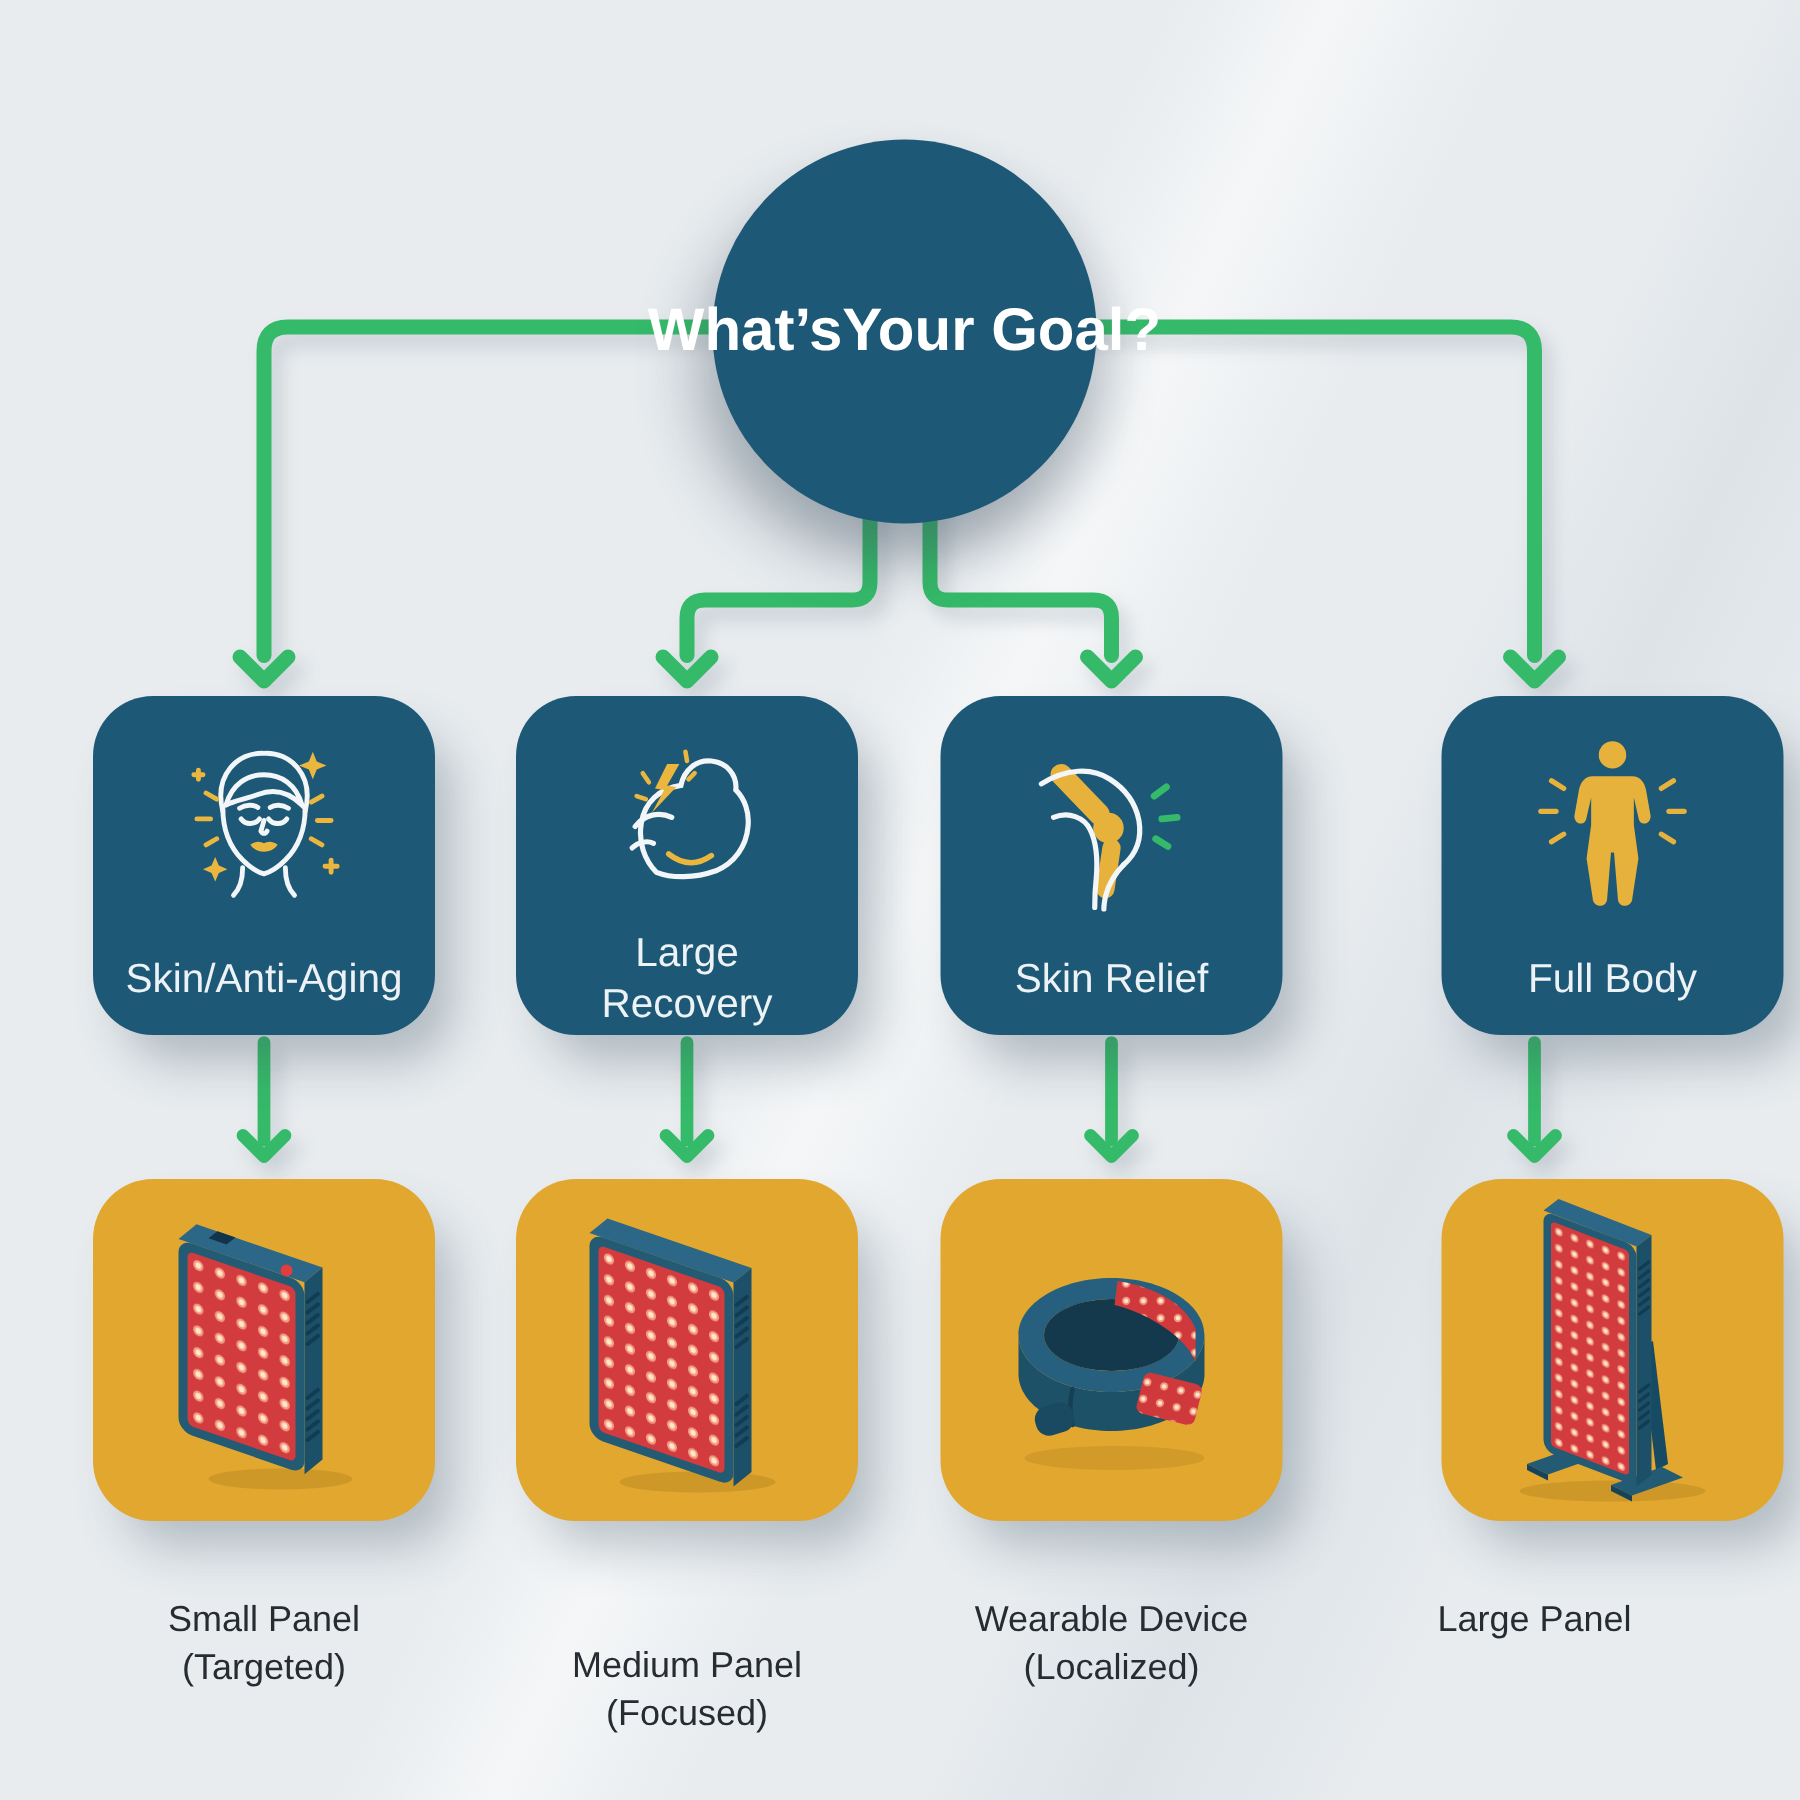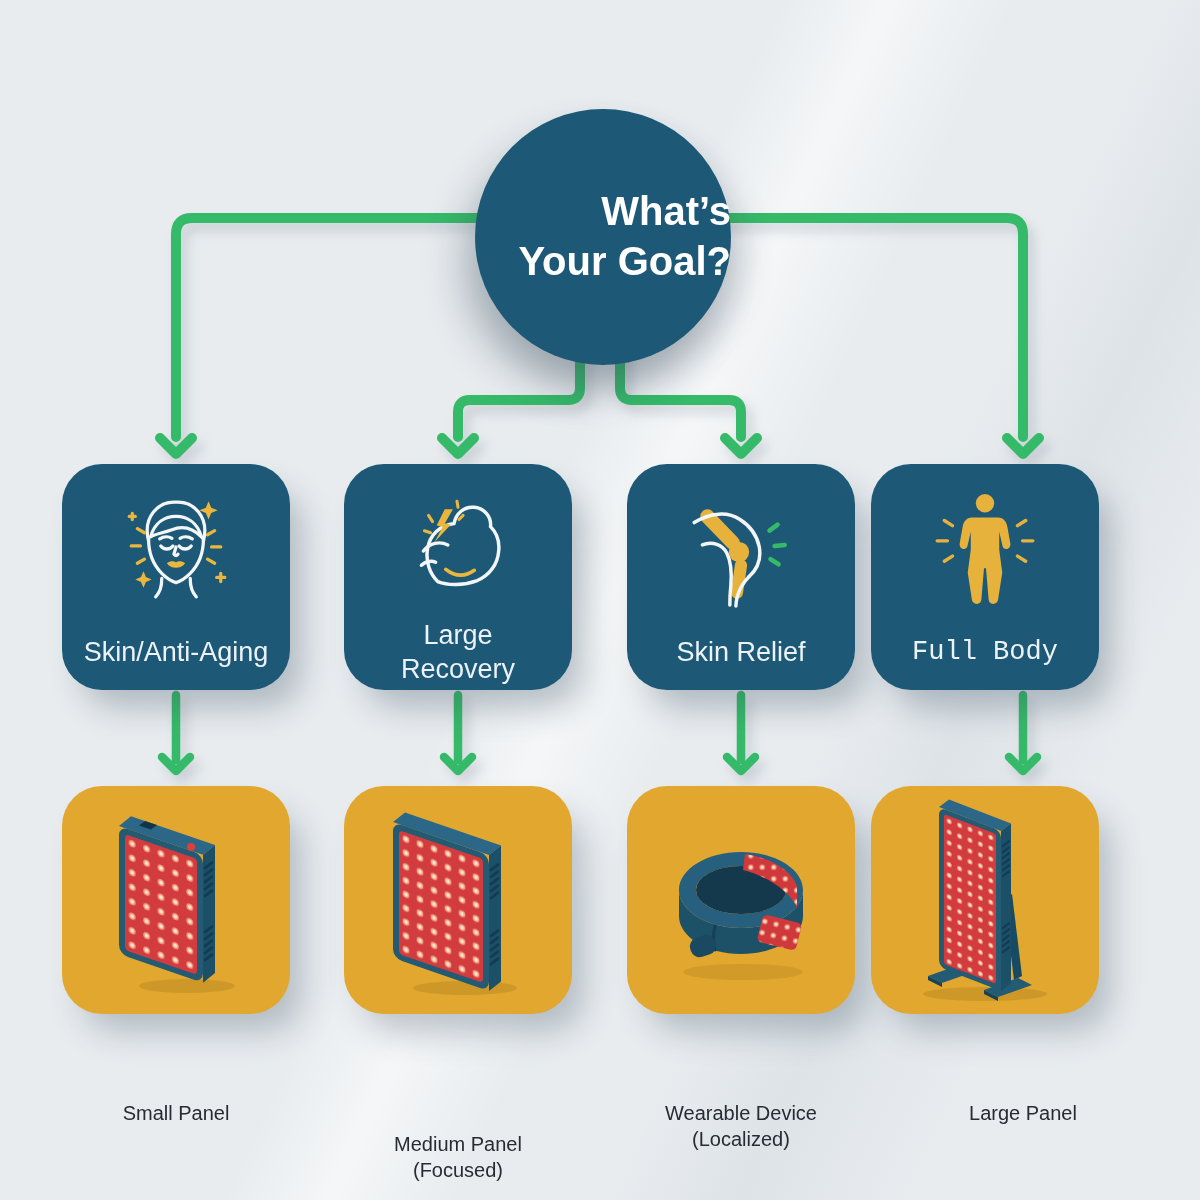--- a/index.html
+++ b/index.html
@@ -16,46 +16,46 @@
 
   svg.arrows{position:absolute;left:0;top:0;z-index:1;
     filter:drop-shadow(6px 8px 6px rgba(70,90,105,.20));}
   svg.arrows path{fill:none;stroke:#35ba69;stroke-linecap:round;stroke-linejoin:round;}
   svg.arrows path.trunk{stroke-width:10;}
   svg.arrows path.drop{stroke-width:8.5;}
   svg.arrows path.head{stroke-width:10;}
   svg.arrows path.head2{stroke-width:8.5;}
 
   .root-circle{
-    position:absolute;left:475px;top:109px;width:256px;height:256px;border-radius:50%;
-    background:#1d5977;z-index:2;display:flex;flex-direction:column;align-items:flex-end;justify-content:center;
+    position:absolute;left:475px;top:93px;width:256px;height:256px;border-radius:50%;
+    background:#1d5977;z-index:2;display:flex;flex-direction:row;align-items:center;justify-content:center;
     box-shadow:-14px 26px 38px rgba(60,80,95,.33), 14px 20px 30px rgba(60,80,95,.18);
   }
   .root-circle .q{color:#ffffff;font-weight:bold;font-size:40px;line-height:1.24;white-space:nowrap;text-align:center;}
 
   .goal-box{
     position:absolute;top:464px;width:228px;height:226px;border-radius:40px;background:#1d5977;z-index:2;
     box-shadow:16px 22px 32px -4px rgba(60,80,95,.32);
     display:flex;flex-direction:column;align-items:center;padding-top:24px;box-sizing:border-box;
   }
   .goal-box .icon-wrap{width:128px;height:122px;display:flex;align-items:center;justify-content:center;}
   .goal-box .glabel{margin-top:4px;height:78px;display:flex;flex-direction:column;align-items:center;justify-content:center;
     color:#ecf2f5;font-size:27px;line-height:1.26;text-align:center;}
   .goal-box .glabel div{white-space:nowrap;}
 
   .device-box{
     position:absolute;top:786px;width:228px;height:228px;border-radius:40px;background:#e1a72f;z-index:2;
     box-shadow:16px 22px 32px -4px rgba(60,80,95,.30);
     display:flex;align-items:center;justify-content:center;
   }
-  .c1{left:62px;} .c2{left:344px;} .c3{left:627px;} .c4{left:871px;font-family:Liberation Mono, monospace;}
+  .c1{left:62px;} .c2{left:344px;} .c3{left:627px;} .c4{left:961px;}
 
   .caption{
-    position:absolute;top:1100px;width:280px;z-index:2;
-    color:#272c33;font-size:20px;line-height:1.32;text-align:center;
+    position:absolute;top:1064px;width:280px;z-index:2;
+    color:#272c33;font-size:24px;line-height:1.32;text-align:center;
   }
   .caption div{white-space:nowrap;}
   .p1{left:36px;} .p2{left:318px;margin-top:31px;} .p3{left:601px;} .p4{left:883px;}
 
   .goalicon path,.goalicon circle{vector-effect:none;}
 </style>
 </head>
 <body>
 
 <div class="streak s1"></div>
@@ -314,20 +314,21 @@
         <path d="M103 136 L109 131.4"></path>
         <path d="M103 142 L109 137.4"></path>
       <path d="M103 148 L109 143.4"></path>
         <path d="M103 154 L109 149.4"></path>
     </g>
   </svg>
 </div>
 
 <div class="caption p1">
   <div>Small Panel</div>
+  <div>(Targeted)</div>
 </div>
 <div class="caption p2">
   <div>Medium Panel</div>
   <div>(Focused)</div>
 </div>
 <div class="caption p3">
   <div>Wearable Device</div>
   <div>(Localized)</div>
 </div>
 <div class="caption p4">

